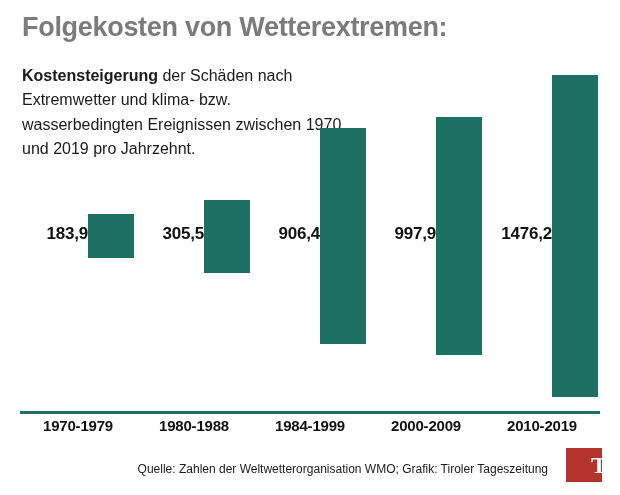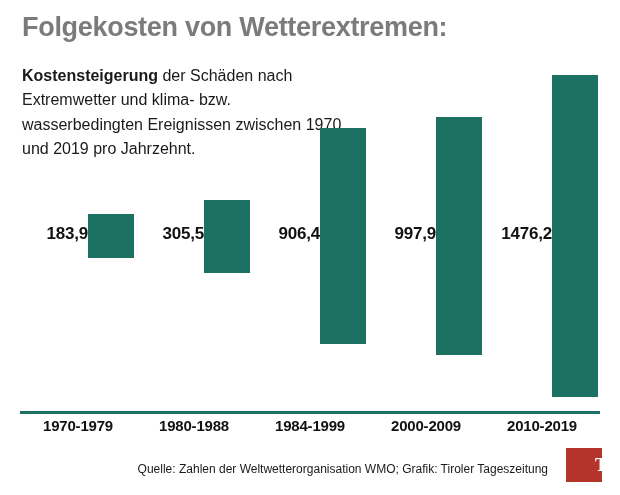--- a/index.html
+++ b/index.html
@@ -121,21 +121,21 @@
     height: 34px;
     background: #b4342c;
     display: flex;
     align-items: center;
     justify-content: center;
   }
   .logo-text {
     color: #ffffff;
     font-family: "Liberation Serif", serif;
     font-weight: bold;
-    font-size: 18px;
+    font-size: 24px;
     letter-spacing: -1px;
     line-height: 1;
     margin-left: 44px;
   }
   .bottom-rule {
     position: absolute;
     left: 0;
     top: 489px;
     width: 620px;
     height: 6px;

